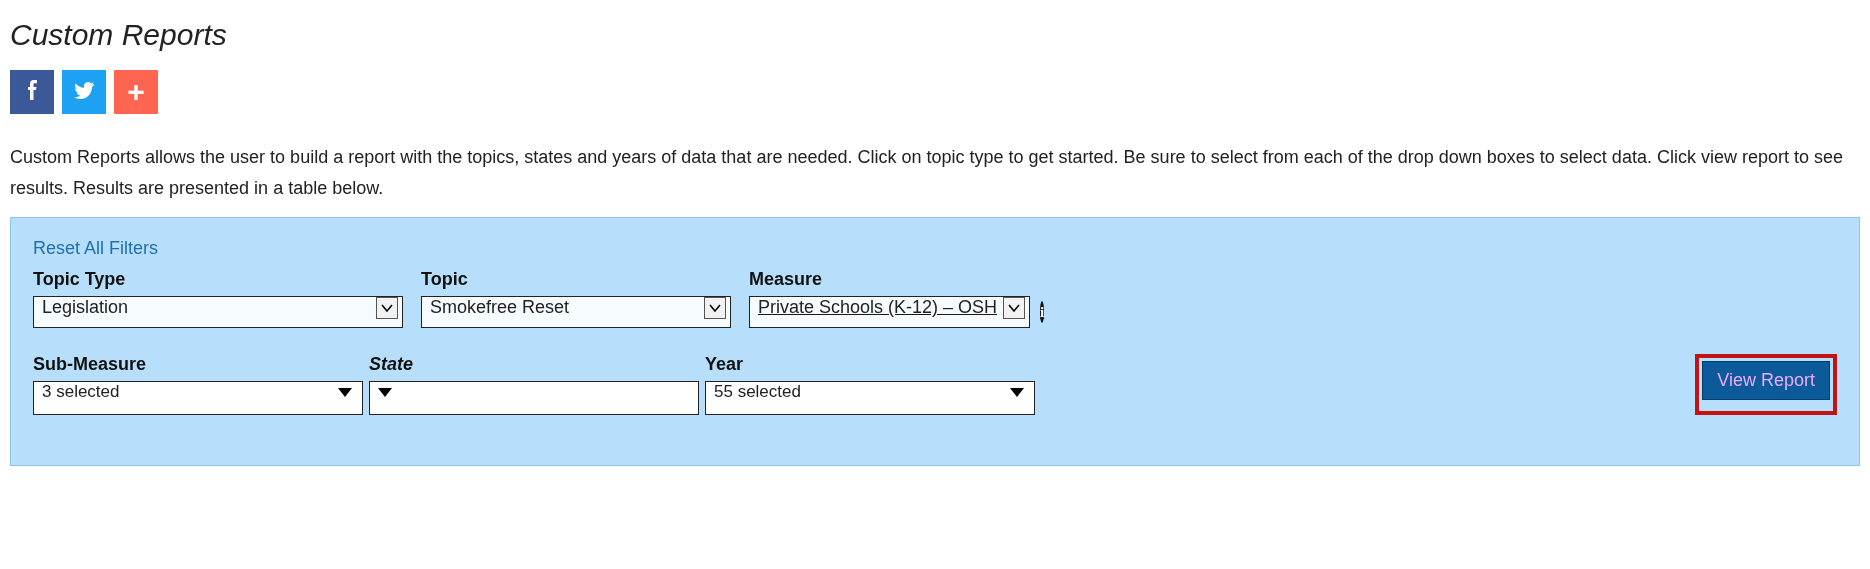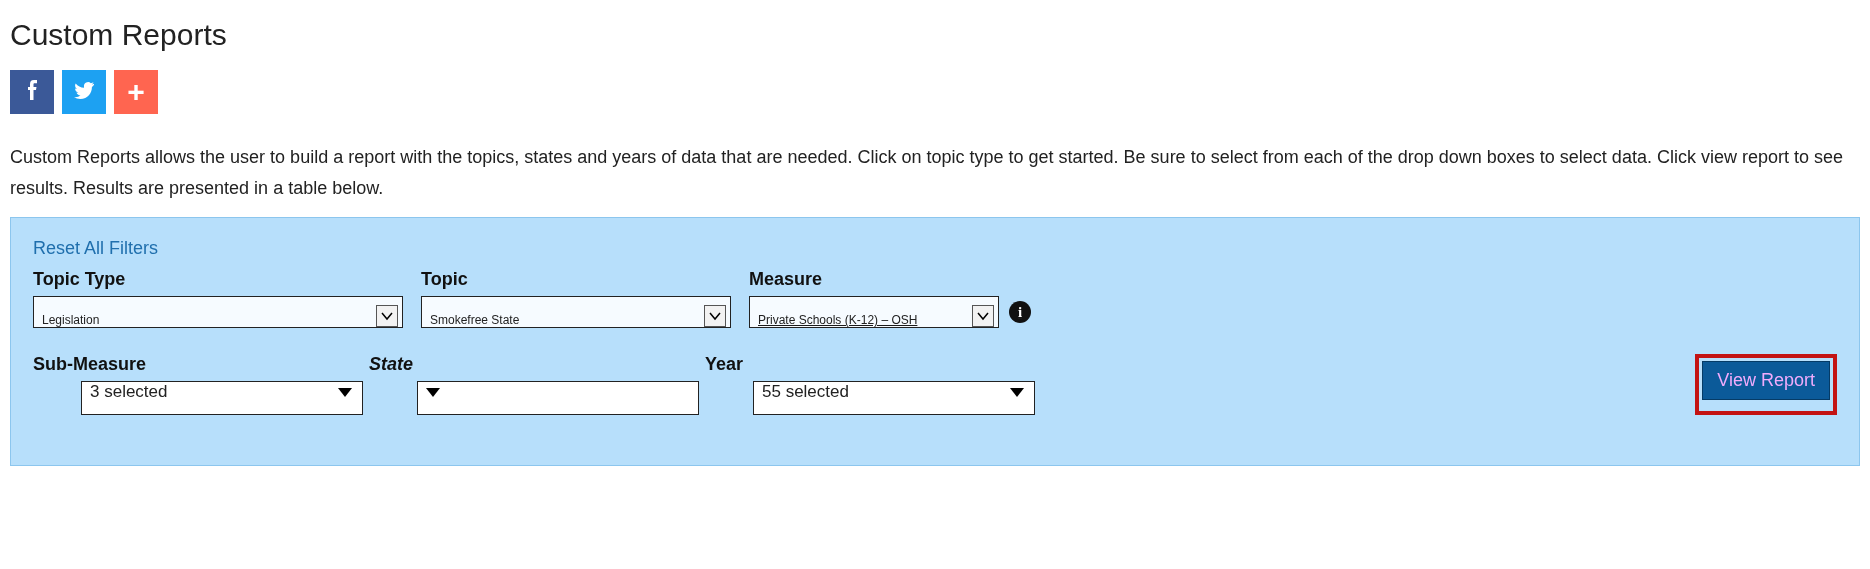--- a/index.html
+++ b/index.html
@@ -10,20 +10,21 @@
     font-size: 18px;
     color: #1a1a1a;
     background: #fff;
     width: 1870px;
   }
   h1.page-title {
     font-size: 30px;
     font-weight: 400;
     margin: 8px 0 18px 0;
     color: #222;
+    font-style: italic;
   }
   .share-row { display: flex; gap: 8px; margin-bottom: 28px; }
   .share-btn {
     width: 44px; height: 44px;
     display: flex; align-items: center; justify-content: center;
     color: #fff; cursor: pointer;
   }
   .share-fb { background: #3b5998; }
   .share-tw { background: #1da1f2; }
   .share-plus { background: #ff6550; }
@@ -60,23 +61,23 @@
   .filter-label {
     font-weight: 700;
     font-size: 18px;
     margin-bottom: 6px;
     color: #111;
   }
   .select-like {
     background: #f6fbff;
     border: 1px solid #222;
     height: 32px;
-    display: flex; align-items: flex-end;
+    display: flex; align-items: flex-start;
     padding: 0 4px 0 8px;
-    font-size: 12px;
+    font-size: 18px;
     color: #222;
     position: relative;
     cursor: pointer;
   }
   .select-like .sel-text { flex: 1; white-space: nowrap; overflow: hidden; }
   .select-like .chev-box {
     width: 22px; height: 22px;
     border: 1px solid #555;
     display: flex; align-items: center; justify-content: center;
     margin-left: 6px;
@@ -100,21 +101,20 @@
   .multi-select {
     background: #fff;
     border: 1px solid #222;
     height: 34px;
     display: flex; align-items: center;
     padding: 0 10px 12px 8px;
     font-size: 17px;
     color: #222;
     position: relative;
     cursor: pointer;
-    margin-left: 48px;
   }
   .multi-select .ms-text { flex: 1; }
   .multi-select .caret {
     width: 0; height: 0;
     border-left: 7px solid transparent;
     border-right: 7px solid transparent;
     border-top: 9px solid #000;
   }
 
   .row2 {
@@ -184,21 +184,21 @@
           <svg viewBox="0 0 12 12">
               <path d="M1 3l5 6 5-6" fill="none" stroke="#000" stroke-width="1.5"></path>
             </svg>
         </span>
       </div>
     </div>
 
     <div class="filter-group g-topic">
       <span class="filter-label">Topic</span>
       <div class="select-like">
-        <span class="sel-text">Smokefree State</span>
+        <span class="sel-text">Smokefree Reset</span>
         <span class="chev-box">
           <svg viewBox="0 0 12 12">
               <path d="M1 3l5 6 5-6" fill="none" stroke="#000" stroke-width="1.5"></path>
             </svg>
         </span>
       </div>
     </div>
 
     <div class="filter-group g-measure">
       <span class="filter-label">Measure</span>

